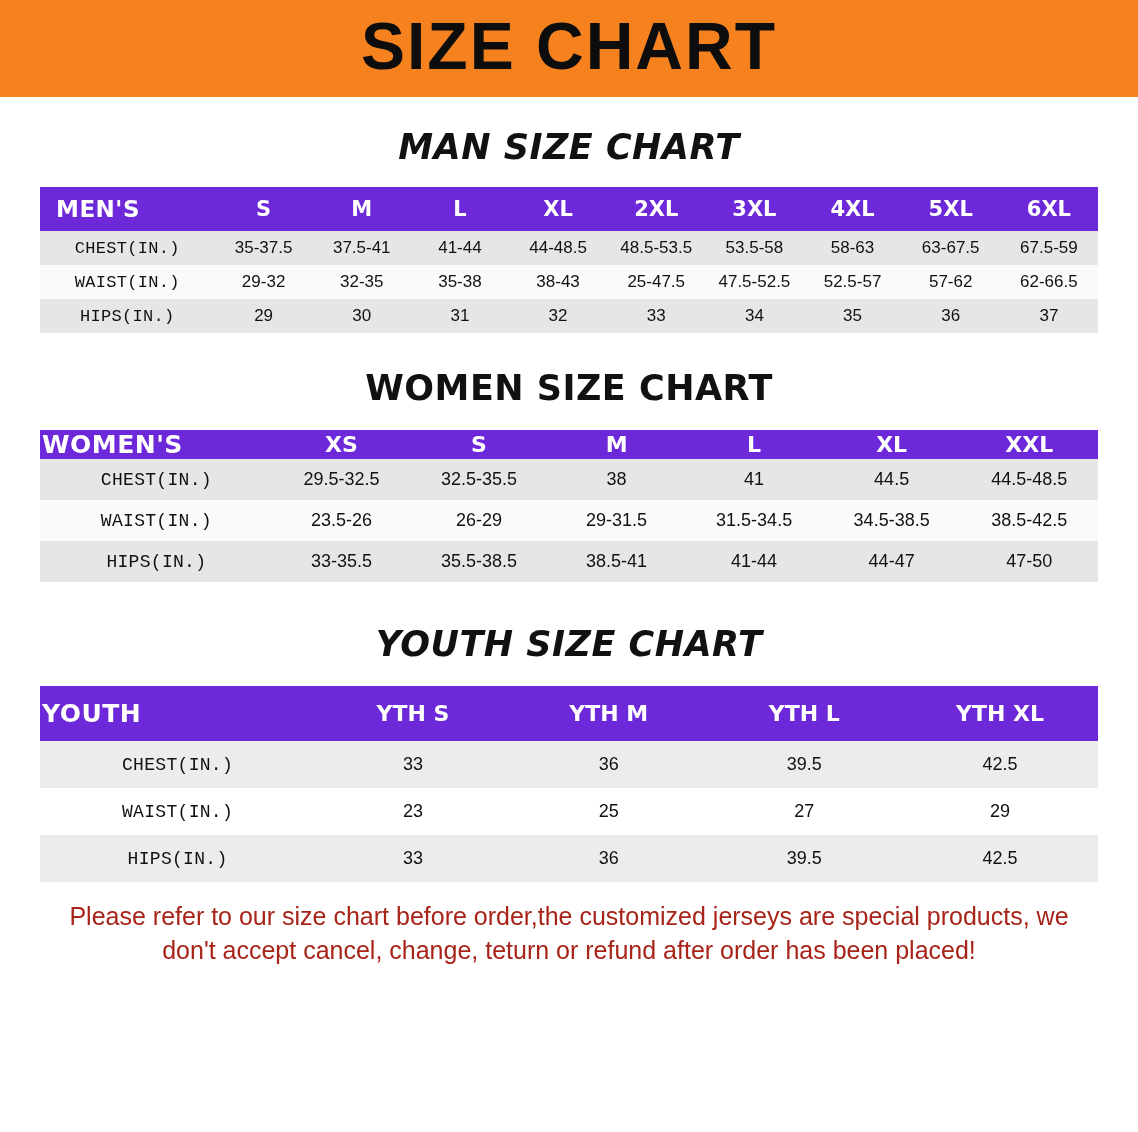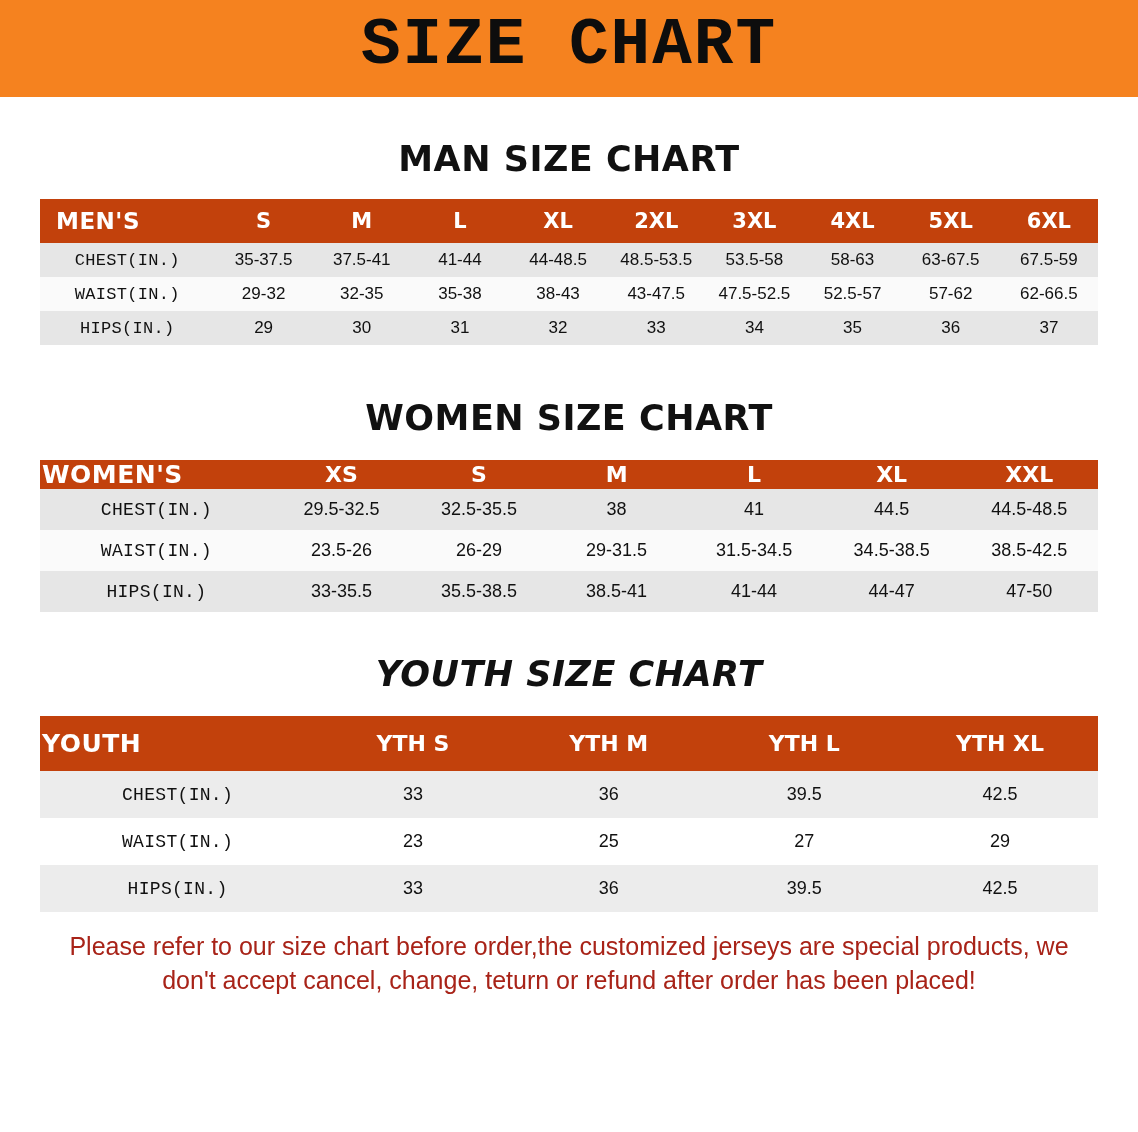--- a/index.html
+++ b/index.html
@@ -19,55 +19,55 @@
   
   .banner {
     width: 100%;
     height: 97px;
     background: #f5821f;
     display: flex;
     align-items: center;
     justify-content: center;
   }
   .banner-title {
-    font-family: Liberation Mono, monospace;
+    font-family: Liberation Sans, sans-serif;
     font-weight: bold;
     font-size: 66px;
     letter-spacing: 2px;
     color: #0d0d0d;
     line-height: 1;
     margin: 0;
     padding-bottom: 6px;
   }
 
   
   .section-heading {
     text-align: center;
     font-family: "DejaVu Sans", sans-serif;
     font-weight: bold;
     font-size: 35px;
     letter-spacing: 0.5px;
     color: #111;
     margin: 0;
   }
-  .h-man   { margin-top: 42px; margin-bottom: 20px; }
-  .h-women { margin-top: 53px; margin-bottom: 22px; }
+  .h-man   { margin-top: 30px; margin-bottom: 20px; font-style: italic; }
+  .h-women { margin-top: 35px; margin-bottom: 22px; }
   .h-youth { margin-top: 42px; margin-bottom: 22px; font-style: italic; }
 
   
   .table-wrap {
     padding: 0 40px;
   }
   table {
     width: 100%;
     border-collapse: collapse;
     table-layout: fixed;
   }
   thead tr {
-    background: #c2410c;
+    background: #6d28d9;
     color: #ffffff;
   }
   thead th {
     font-family: "DejaVu Sans", sans-serif;
     font-weight: bold;
     font-size: 21px;
     padding: 9px 2px;
     text-align: center;
     white-space: nowrap;
   }
@@ -157,21 +157,21 @@
         <td>58-63</td>
         <td>63-67.5</td>
         <td>67.5-59</td>
       </tr>
       <tr>
         <td class="rowlabel">WAIST(IN.)</td>
         <td>29-32</td>
         <td>32-35</td>
         <td>35-38</td>
         <td>38-43</td>
-        <td>43-47.5</td>
+        <td>25-47.5</td>
         <td>47.5-52.5</td>
         <td>52.5-57</td>
         <td>57-62</td>
         <td>62-66.5</td>
       </tr>
       <tr>
         <td class="rowlabel">HIPS(IN.)</td>
         <td>29</td>
         <td>30</td>
         <td>31</td>

